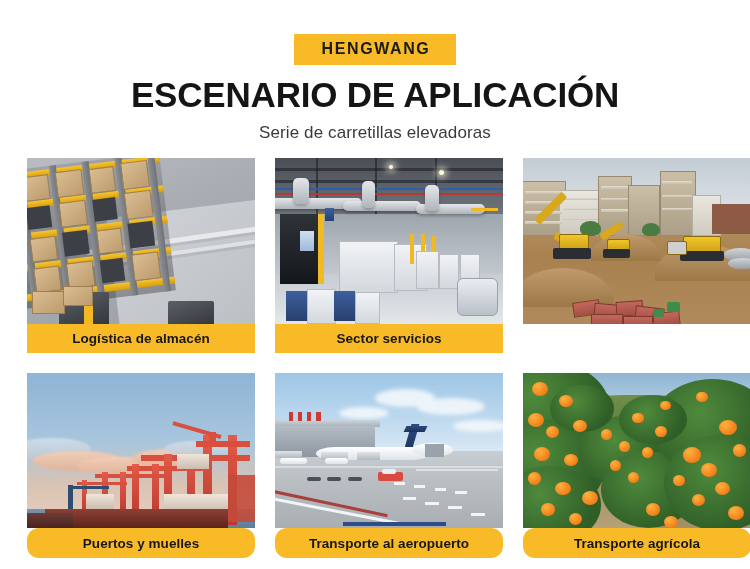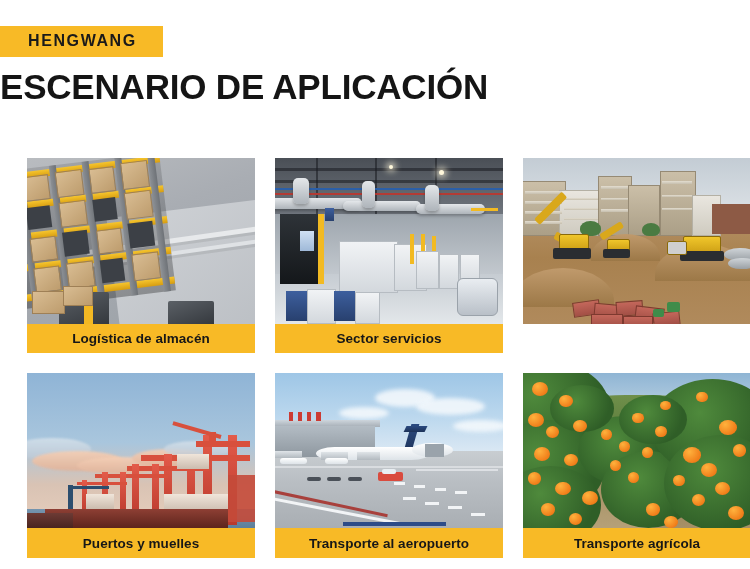--- a/index.html
+++ b/index.html
@@ -16,21 +16,22 @@
   .page {
     position: relative;
     width: 750px;
     height: 569px;
     background: #ffffff;
   }
 
   
   .header {
     width: 750px;
-    padding-top: 26px;
+    text-align: center;
+    padding-top: 34px;
   }
   .brand-badge {
     display: inline-block;
     background: #F8BA26;
     color: #1a1a1a;
     font-size: 16px;
     font-weight: bold;
     letter-spacing: 1.6px;
     padding: 7px 26px 8px 28px;
     line-height: 1;
@@ -82,21 +83,21 @@
     background: #F8BA26;
     color: #171717;
     font-size: 13.5px;
     font-weight: bold;
     display: flex;
     align-items: center;
     justify-content: center;
     letter-spacing: 0.05px;
     box-sizing: border-box;
   }
-  .row2 .caption { height: 30px; }
+  .row2 .caption { height: 30px; border-radius: 12px; }
 
   .scene { position: absolute; inset: 0; }
   .scene * { position: absolute; }
 
   
   .wh-bg { inset: 0; background: linear-gradient(160deg,#b9bcc0 0%,#a9adb3 40%,#9aa0a6 100%); }
   .wh-floor2 { left:38%; top:30%; width:70%; height:80%;
      background: linear-gradient(150deg,#cfd2d6,#babec3); transform: rotate(-7deg);}
   .wh-line { left:26%; top:48%; width:90%; height:5px; background:#e7e9eb; transform: rotate(-8deg); box-shadow:0 3px 0 rgba(0,0,0,0.08);}
   .wh-rack { left:-4%; top:2%; width:66%; height:84%; transform: rotate(-7deg); }
@@ -175,20 +176,21 @@
   .og-orange { background: radial-gradient(circle at 35% 30%, #ffb23d, #ef7a17 75%); border-radius:50%; }
 </style>
 </head>
 <body>
 
 <div class="page">
 
   <div class="header">
     <div class="brand-badge">HENGWANG</div>
     <h1 class="main-title">ESCENARIO DE APLICACIÓN</h1>
+    <p class="subtitle">Serie de carretillas elevadoras</p>
   </div>
 
   <div class="grid">
 
     <div class="cell cell-1">
       <div class="thumb">
         <div class="scene">
           <div class="wh-bg"></div>
           <div class="wh-floor2"></div>
           <div class="wh-line" style="top:47%;"></div>

